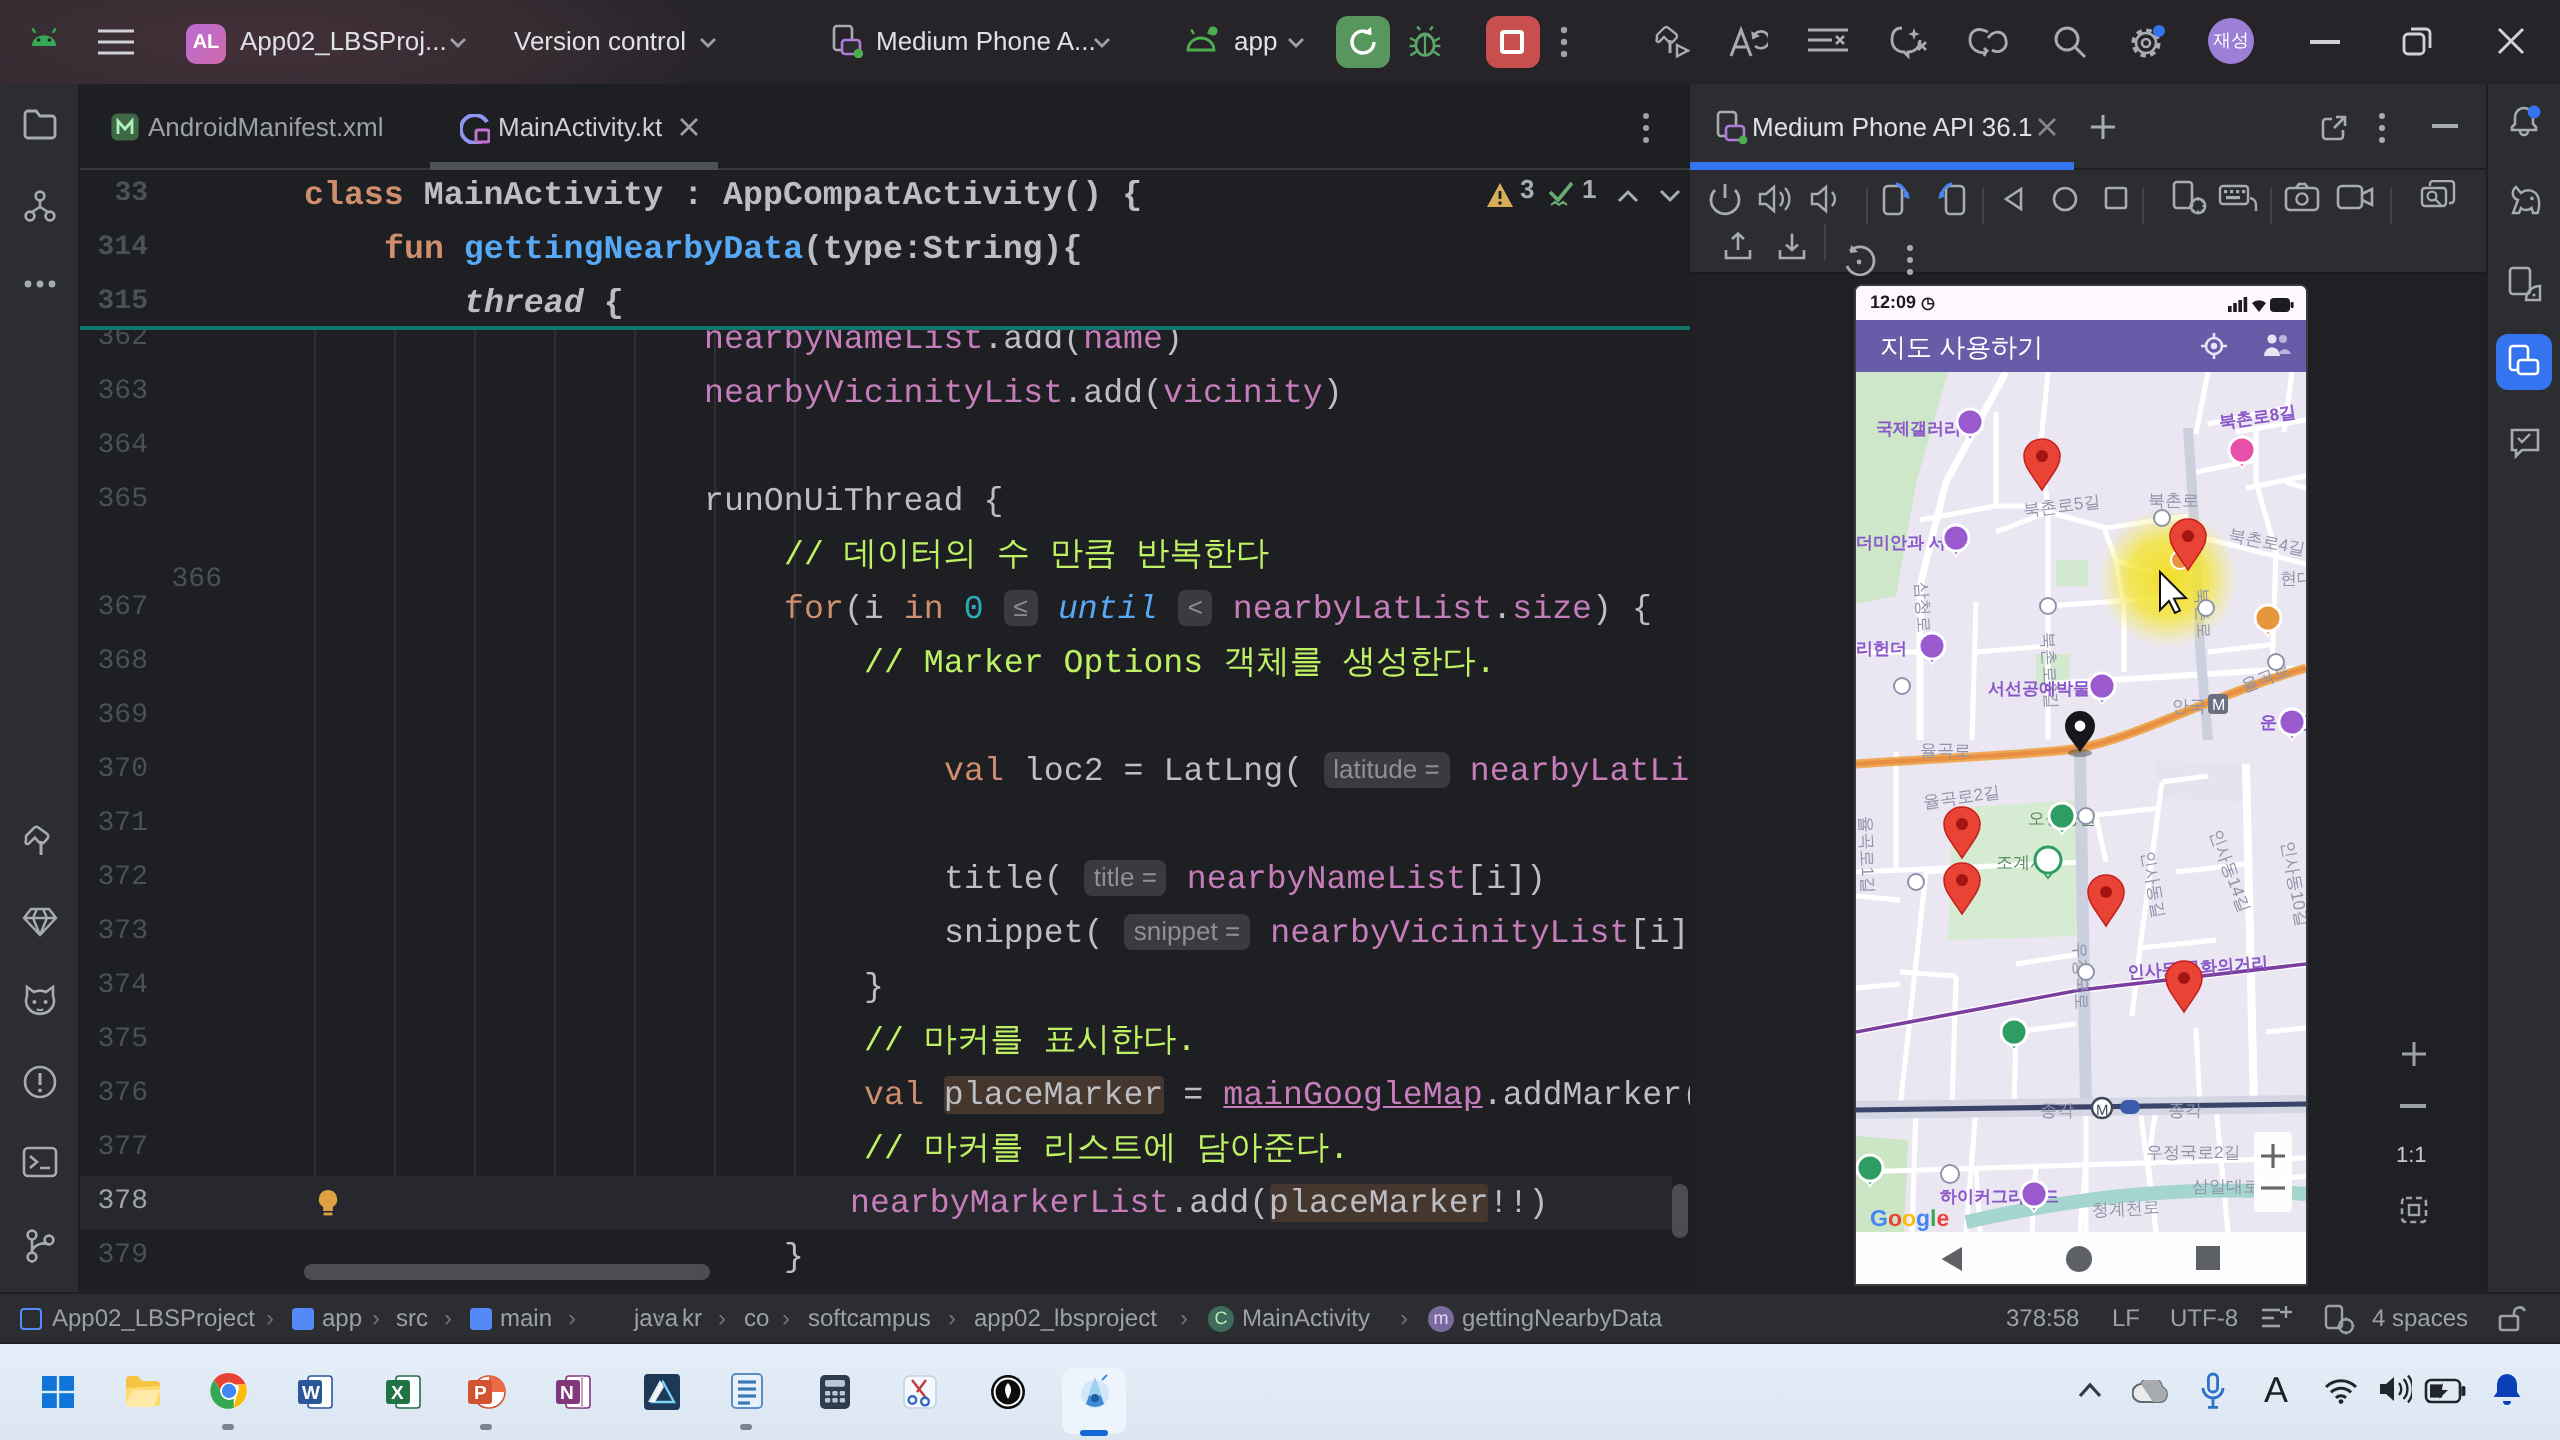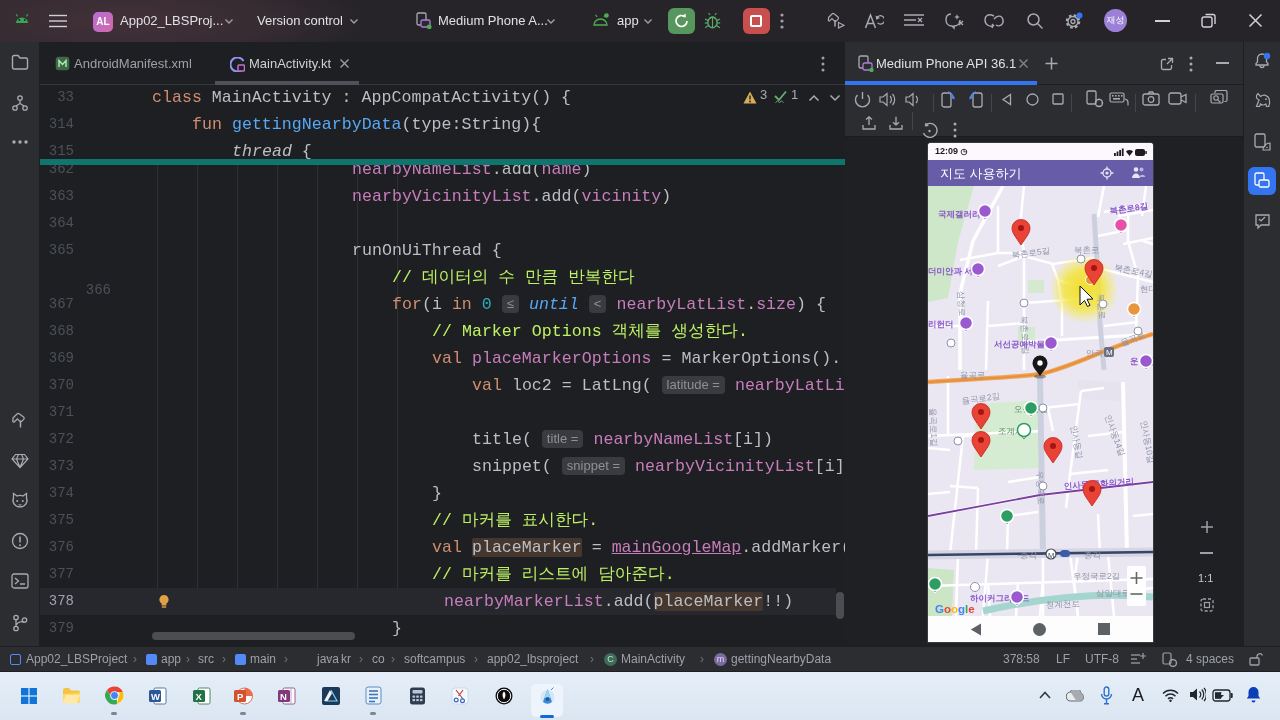--- a/index.html
+++ b/index.html
@@ -299,47 +299,46 @@
       <div class="ln" style="left:0;top:124.5px;">364</div>
       <div class="ln" style="left:0;top:151.5px;">365</div>
         <div class="cl" style="left:312px;top:151.5px;">runOnUiThread {</div>
       <div class="ln" style="left:0;top:192px;margin-left:37px;">366</div>
         <div class="cl" style="left:352px;top:178.5px;"><span class="cmt">// 데이터의 수 만큼 반복한다</span></div>
       <div class="ln" style="left:0;top:205.5px;">367</div>
         <div class="cl" style="left:352px;top:205.5px;"><span class="kw">for</span>(i <span class="kw">in</span> <span class="num">0</span> <span class="hint">≤</span> <span class="fn it">until</span> <span class="hint">&lt;</span> <span class="fld">nearbyLatList</span>.<span class="fld">size</span>) {</div>
       <div class="ln" style="left:0;top:232.5px;">368</div>
         <div class="cl" style="left:392px;top:232.5px;"><span class="cmt">// Marker Options 객체를 생성한다.</span></div>
       <div class="ln" style="left:0;top:259.5px;">369</div>
-        <div class="cl" style="left:392px;top:259.5px;"><span class="kw">val</span> <span class="fld">placeMarkerOptions</span> = MarkerOptions().</div>
       <div class="ln" style="left:0;top:286.5px;">370</div>
         <div class="cl" style="left:432px;top:286.5px;"><span class="kw">val</span> loc2 = LatLng( <span class="hint">latitude =</span> <span class="fld">nearbyLatList</span>[i],</div>
       <div class="ln" style="left:0;top:313.5px;">371</div>
       <div class="ln" style="left:0;top:340.5px;">372</div>
         <div class="cl" style="left:432px;top:340.5px;">title( <span class="hint">title =</span> <span class="fld">nearbyNameList</span>[i])</div>
       <div class="ln" style="left:0;top:367.5px;">373</div>
         <div class="cl" style="left:432px;top:367.5px;">snippet( <span class="hint">snippet =</span> <span class="fld">nearbyVicinityList</span>[i])</div>
       <div class="ln" style="left:0;top:394.5px;">374</div>
         <div class="cl" style="left:392px;top:394.5px;">}</div>
       <div class="ln" style="left:0;top:421.5px;">375</div>
         <div class="cl" style="left:392px;top:421.5px;"><span class="cmt">// 마커를 표시한다.</span></div>
       <div class="ln" style="left:0;top:448.5px;">376</div>
         <div class="cl" style="left:392px;top:448.5px;"><span class="kw">val</span> <span class="hl">placeMarker</span> = <span class="fld" style="text-decoration:underline;">mainGoogleMap</span>.addMarker(</div>
       <div class="ln" style="left:0;top:475.5px;">377</div>
         <div class="cl" style="left:392px;top:475.5px;"><span class="cmt">// 마커를 리스트에 담아준다.</span></div>
       <div class="ln" style="left:0;top:502.5px;color:#a1a3ab;">378</div>
-        <div class="cl" style="left:404px;top:502.5px;"><span class="fld">nearbyMarkerList</span>.add(<span class="hl">placeMarker</span>!!)</div>
+        <div class="cl" style="left:385px;top:502.5px;"><span class="fld">nearbyMarkerList</span>.add(<span class="hl">placeMarker</span>!!)</div>
       <div class="ln" style="left:0;top:529.5px;">379</div>
         <div class="cl" style="left:352px;top:529.5px;">}</div>
 
       <svg class="ico" style="left:117px;top:509px" width="14" height="15" viewBox="0 0 14 15">
         <path d="M7 1 a4.6 4.6 0 0 1 2.4 8.5 l0 2 h-4.8 l0-2 A4.6 4.6 0 0 1 7 1 Z" fill="#dfa144"></path>
         <line x1="4.8" y1="13" x2="9.2" y2="13" stroke="#dfa144" stroke-width="1.4"></line>
       </svg>
 
-      <div class="abs" style="left:0;top:0;width:805px;height:80px;background:#1e1f22;border-bottom:6px solid #0f766e;">
+      <div class="abs" style="left:0;top:0;width:805px;height:80px;background:#1e1f22;border-bottom:2px solid #0f766e;font-weight:bold;">
         <div class="ln" style="left:0;top:-1px;">33</div>
           <div class="cl" style="left:112px;top:-1px;"><span class="kw">class</span> MainActivity : AppCompatActivity() {</div>
         <div class="ln" style="left:0;top:26px;">314</div>
           <div class="cl" style="left:152px;top:26px;"><span class="kw">fun</span> <span class="fn">gettingNearbyData</span>(type:String){</div>
         <div class="ln" style="left:0;top:53px;text-align:right;">315</div>
           <div class="cl" style="left:192px;top:53px;"><span class="it">thread</span> {</div>
 
         <svg class="ico" style="left:703px;top:6px" width="14" height="13" viewBox="0 0 14 13">
           <path d="M7 0.5 L13.5 12.5 H0.5 Z" fill="#d6ae58"></path>
           <line x1="7" y1="4.5" x2="7" y2="8.5" stroke="#1e1f22" stroke-width="1.4"></line>

